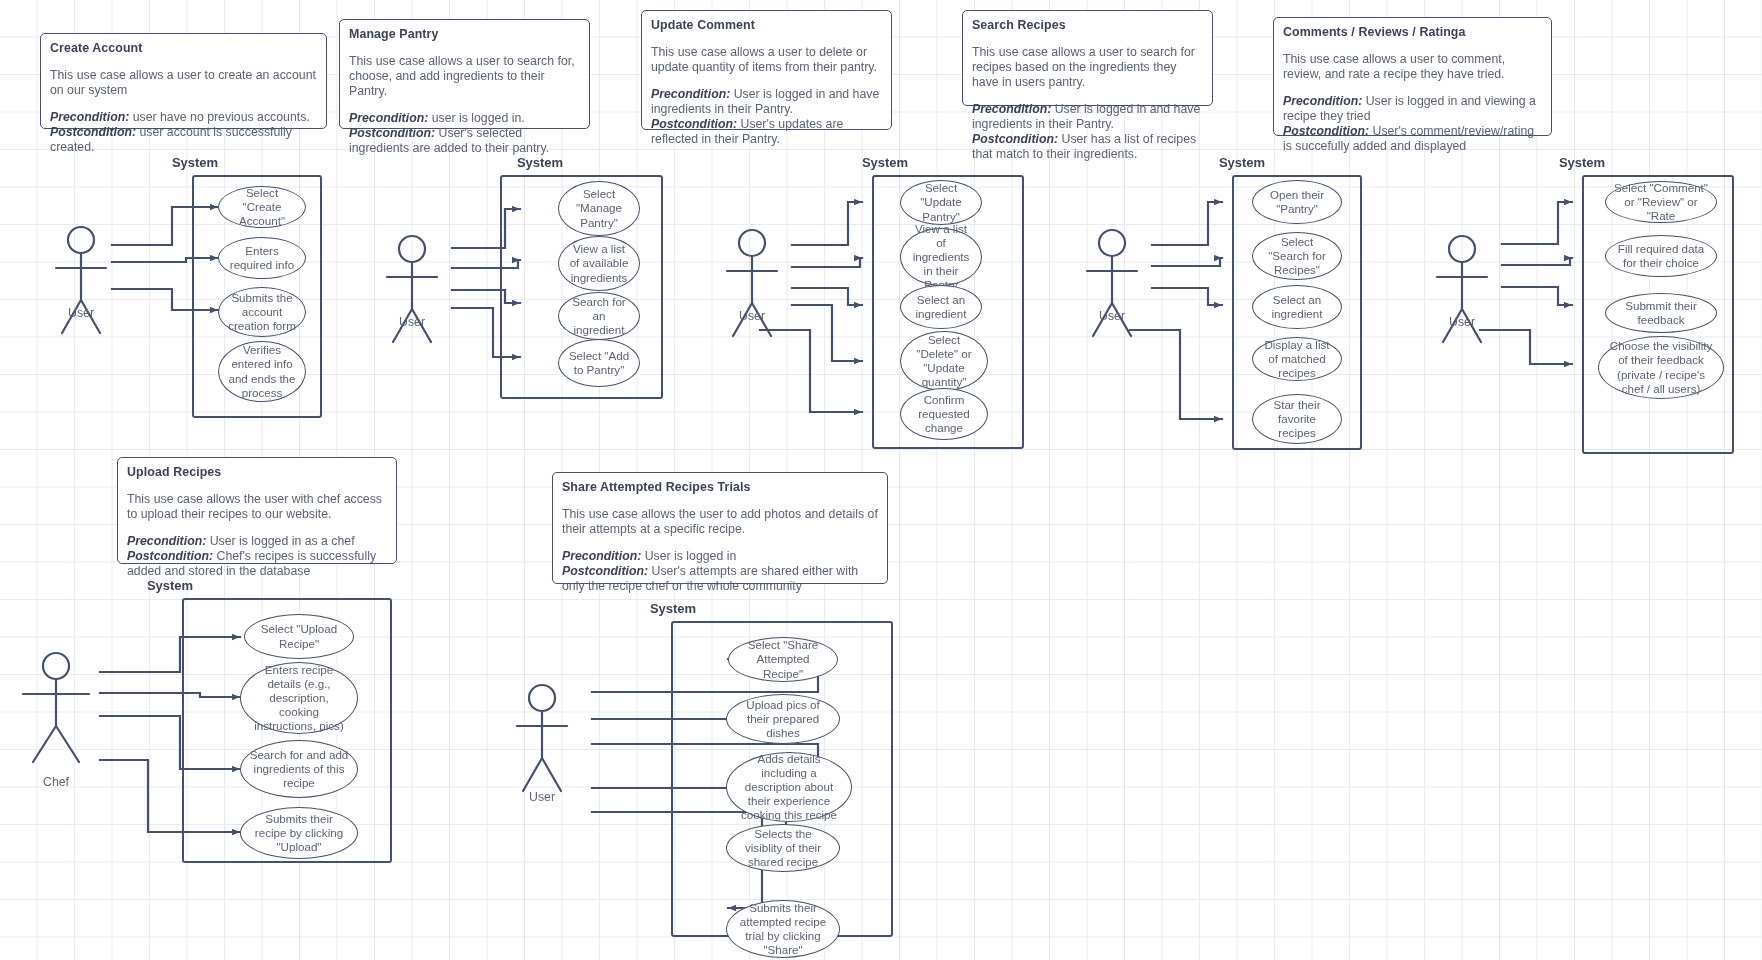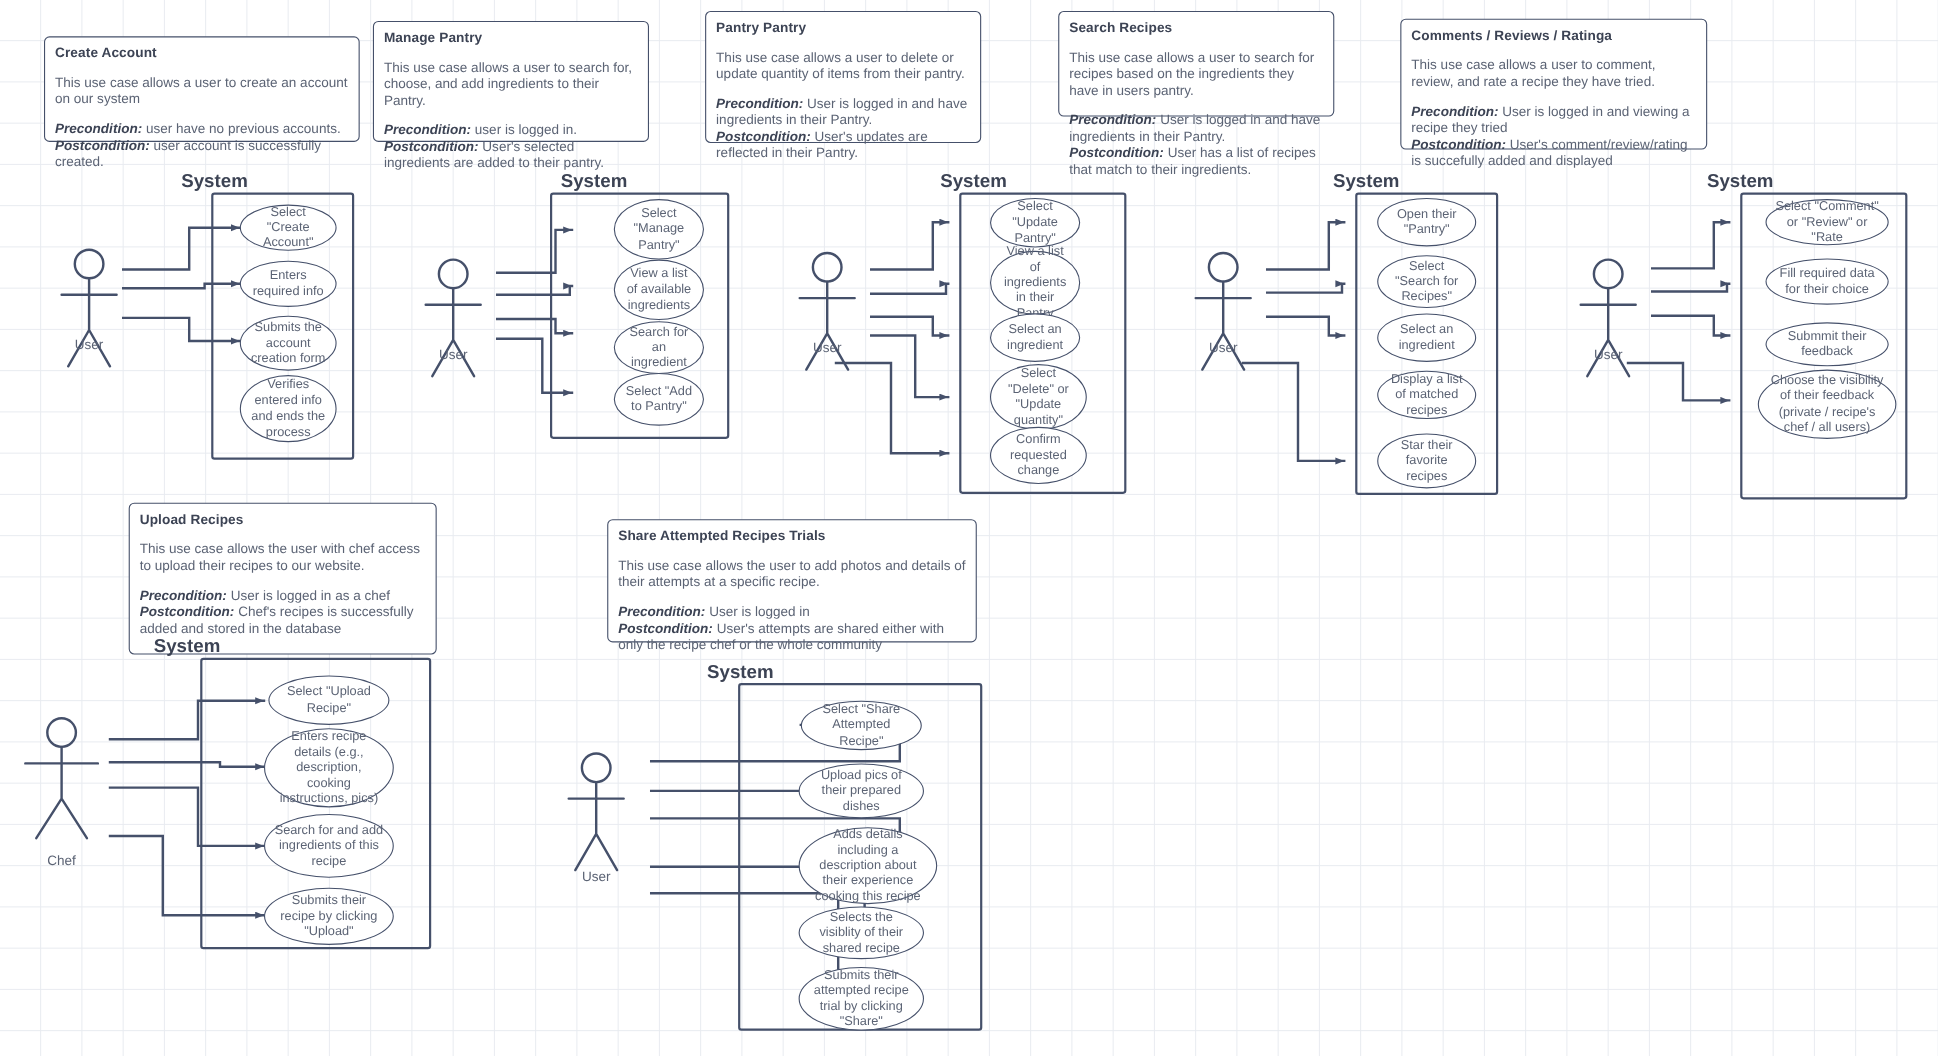--- a/index.html
+++ b/index.html
@@ -62,21 +62,21 @@
   .sysbox {
     position: absolute;
     box-sizing: border-box;
     border: 2px solid #45506a;
     border-radius: 3px;
     background: transparent;
   }
   .syslabel {
     position: absolute;
     font-weight: bold;
-    font-size: 17px;
+    font-size: 13px;
     color: #3c4354;
     white-space: nowrap;
     text-align: center;
   }
   
   .oval {
     position: absolute;
     box-sizing: border-box;
     border: 1.6px solid #45506a;
     border-radius: 50% / 50%;
@@ -182,41 +182,41 @@
   </div>
 
   <div class="note" style="left:339px; top:19px; width:251px; height:110px;">
     <div class="note-title">Manage Pantry</div>
     <div class="note-desc">This use case allows a user to search for, choose, and add ingredients to their Pantry.</div>
     <span class="cond-line"><b class="cond-lbl">Precondition:</b><span> user is logged in.</span></span>
     <span class="cond-line"><b class="cond-lbl">Postcondition:</b><span> User's selected ingredients are added to their pantry.</span></span>
   </div>
 
   <div class="note" style="left:641px; top:10px; width:251px; height:120px;">
-    <div class="note-title">Pantry Pantry</div>
+    <div class="note-title">Update Comment</div>
     <div class="note-desc">This use case allows a user to delete or update quantity of items from their pantry.</div>
     <span class="cond-line"><b class="cond-lbl">Precondition:</b><span> User is logged in and have ingredients in their Pantry.</span></span>
     <span class="cond-line"><b class="cond-lbl">Postcondition:</b><span> User's updates are reflected in their Pantry.</span></span>
   </div>
 
   <div class="note" style="left:962px; top:10px; width:251px; height:96px;">
     <div class="note-title">Search Recipes</div>
     <div class="note-desc">This use case allows a user to search for recipes based on the ingredients they have in users pantry.</div>
     <span class="cond-line"><b class="cond-lbl">Precondition:</b><span> User is logged in and have ingredients in their Pantry.</span></span>
     <span class="cond-line"><b class="cond-lbl">Postcondition:</b><span> User has a list of recipes that match to their ingredients.</span></span>
   </div>
 
   <div class="note" style="left:1273px; top:17px; width:279px; height:119px;">
     <div class="note-title">Comments / Reviews / Ratinga</div>
     <div class="note-desc">This use case allows a user to comment, review, and rate a recipe they have tried.</div>
     <span class="cond-line"><b class="cond-lbl">Precondition:</b><span> User is logged in and viewing a recipe they tried</span></span>
     <span class="cond-line"><b class="cond-lbl">Postcondition:</b><span> User's comment/review/rating is succefully added and displayed</span></span>
   </div>
 
-  <div class="note" style="left:117px; top:457px; width:280px; height:138px;">
+  <div class="note" style="left:117px; top:457px; width:280px; height:107px;">
     <div class="note-title">Upload Recipes</div>
     <div class="note-desc">This use case allows the user with chef access to upload their recipes to our website.</div>
     <span class="cond-line"><b class="cond-lbl">Precondition:</b><span> User is logged in as a chef</span></span>
     <span class="cond-line"><b class="cond-lbl">Postcondition:</b><span> Chef's recipes is successfully added and stored in the database</span></span>
   </div>
 
   <div class="note" style="left:552px; top:472px; width:336px; height:112px;">
     <div class="note-title">Share Attempted Recipes Trials</div>
     <div class="note-desc">This use case allows the user to add photos and details of their attempts at a specific recipe.</div>
     <span class="cond-line"><b class="cond-lbl">Precondition:</b><span> User is logged in</span></span>
@@ -272,16 +272,16 @@
   <div class="oval" style="left:240px; top:740px; width:118px; height:58px;">Search for and add ingredients of this recipe</div>
   <div class="oval" style="left:240px; top:807px; width:118px; height:52px;text-align:center;">Submits their recipe by clicking "Upload"</div>
   <div class="actor-label" style="left:16px; top:755px; width:80px;margin-top:20px;">Chef</div>
 
   <div class="syslabel" style="left:628px; top:601px; width:90px;">System</div>
   <div class="sysbox" style="left:671px; top:621px; width:222px; height:316px;"></div>
   <div class="oval" style="left:728px; top:637px; width:110px; height:45px;">Select "Share Attempted Recipe"</div>
   <div class="oval" style="left:726px; top:694px; width:114px; height:50px;">Upload pics of their prepared dishes</div>
   <div class="oval" style="left:726px; top:752px; width:126px; height:70px;">Adds details including a description about their experience cooking this recipe</div>
   <div class="oval" style="left:726px; top:824px; width:114px; height:48px;">Selects the visiblity of their shared recipe</div>
-  <div class="oval" style="left:726px; top:879px; width:114px; height:58px;">Submits their attempted recipe trial by clicking "Share"</div>
+  <div class="oval" style="left:726px; top:900px; width:114px; height:58px;">Submits their attempted recipe trial by clicking "Share"</div>
   <div class="actor-label" style="left:502px; top:790px; width:80px;">User</div>
 
 </div>
 
 </body></html>

